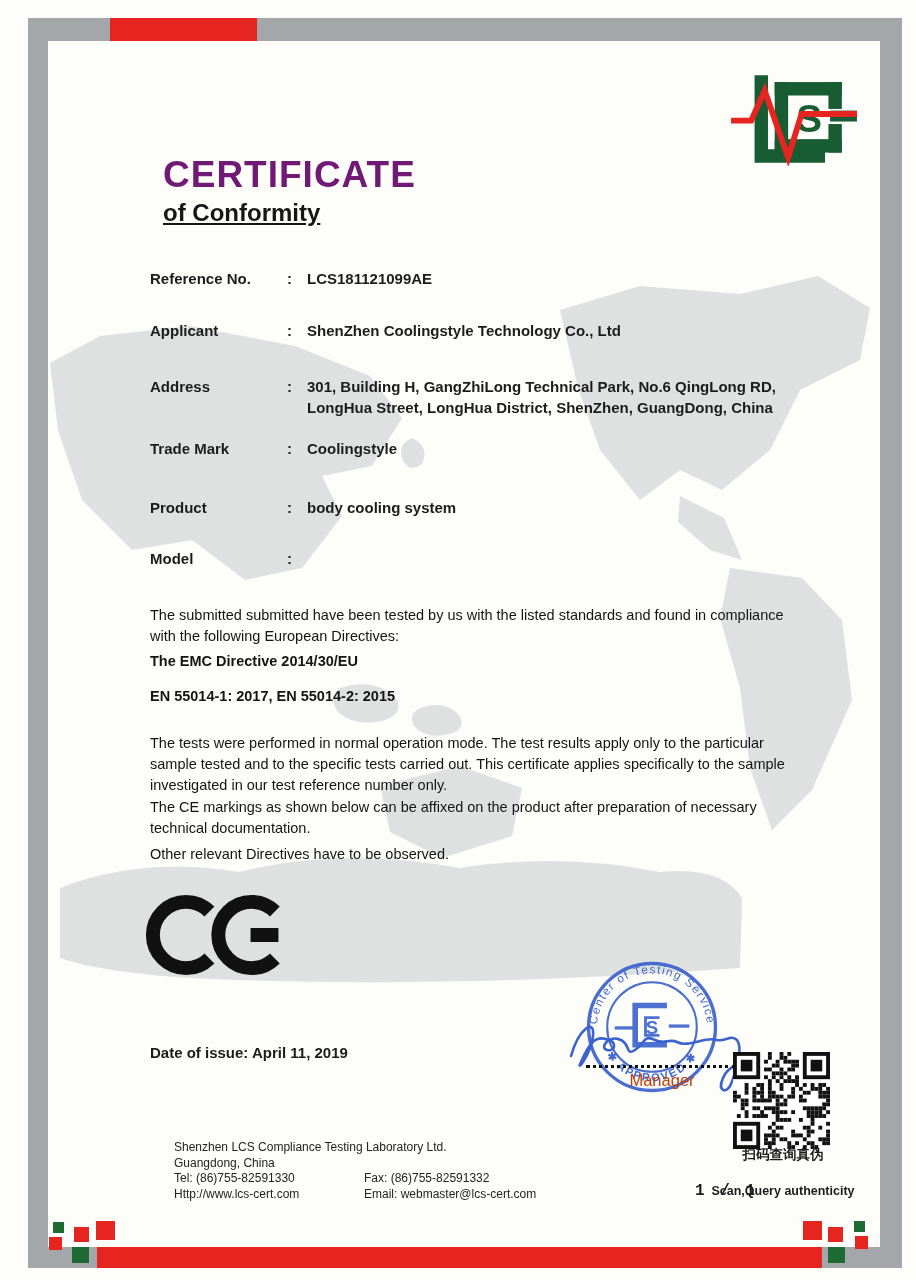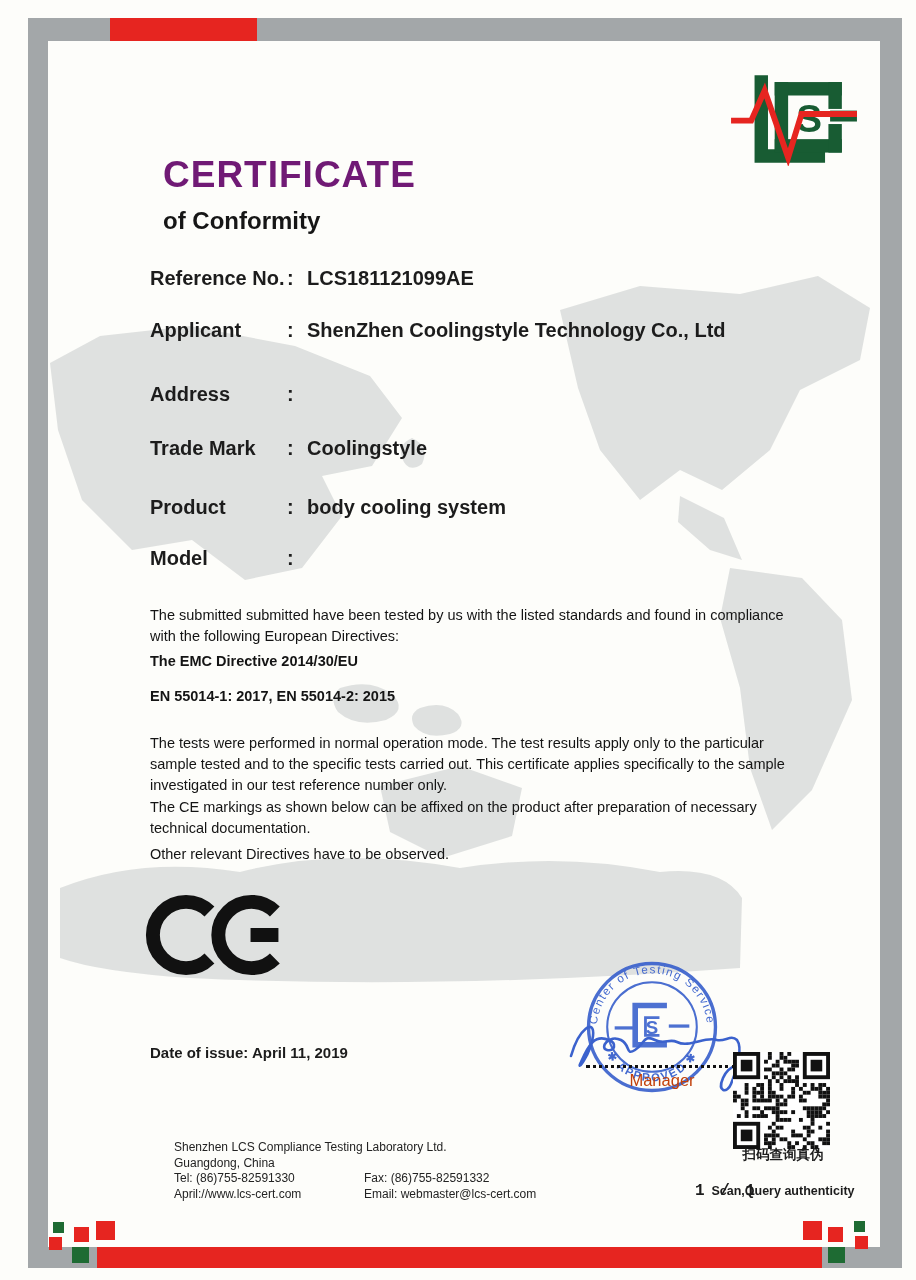--- a/index.html
+++ b/index.html
@@ -18,23 +18,23 @@
   .bar-red-top    { position:absolute; left:110px; top:18px; width:147px; height:23px; background:#e62520; }
   .bar-red-bottom { position:absolute; left:97px; top:1247px; width:725px; height:21px; background:#e62520; }
   .sq { position:absolute; }
   
   .map { position:absolute; left:40px; top:268px; z-index:0; }
   
   .logo { position:absolute; left:731px; top:72px; z-index:2; }
   
   .title-block { position:absolute; left:163px; top:134px; z-index:2; }
   .title-main { font-size:37px; font-weight:bold; letter-spacing:1px; color:#701a75;margin-top:20px; }
-  .title-sub  { font-size:24px; font-weight:bold; margin-top:11px; color:#161616; }
-  
-  .field { position:absolute; left:150px; display:flex; z-index:2; font-size:20px; font-weight:bold; line-height:21px;justify-content:flex-end; }
+  .title-sub  { font-size:24px; font-weight:bold; margin-top:3px; color:#161616;text-decoration:underline; }
+  
+  .field { position:absolute; left:150px; display:flex; z-index:2; font-size:15px; font-weight:bold; line-height:21px;justify-content:flex-end; }
   .field .lbl { width:137px; flex:none; }
   .field .col { width:20px; flex:none; }
   .field .val { width:485px; }
   
   .para { position:absolute; left:150px; width:648px; font-size:14.5px; line-height:21px; z-index:2; color:#141414; }
   .para.bold { font-weight:bold; }
   
   .ce { position:absolute; left:145px; top:884px; z-index:2; }
   
   .date-line { position:absolute; left:150px; top:1044px; font-size:15px; font-weight:bold; z-index:2; }
@@ -117,23 +117,24 @@
   <div class="field" style="top:268px">
     <span class="lbl">Reference No.</span>
     <span class="col">:</span>
     <span class="val">LCS181121099AE</span>
   </div>
   <div class="field" style="top:320px">
     <span class="lbl">Applicant</span>
     <span class="col">:</span>
     <span class="val">ShenZhen Coolingstyle Technology Co., Ltd</span>
   </div>
-  <div class="field" style="top:384px">
+  <div class="field" style="top:376px">
     <span class="lbl">Address</span>
     <span class="col">:</span>
+    <span class="val">301, Building H, GangZhiLong Technical Park, No.6 QingLong RD, LongHua Street, LongHua District, ShenZhen, GuangDong, China</span>
   </div>
   <div class="field" style="top:438px">
     <span class="lbl">Trade Mark</span>
     <span class="col">:</span>
     <span class="val">Coolingstyle</span>
   </div>
   <div class="field" style="top:497px">
     <span class="lbl">Product</span>
     <span class="col">:</span>
     <span class="val">body cooling system</span>
@@ -405,18 +406,18 @@
   <div class="page-num">1 / 1</div>
 
   <div class="footer">
     <div>Shenzhen LCS Compliance Testing Laboratory Ltd.</div>
     <div>Guangdong, China</div>
     <div class="row">
       <span class="c1">Tel: (86)755-82591330</span>
       <span>Fax: (86)755-82591332</span>
     </div>
     <div class="row">
-      <span class="c1">April://www.lcs-cert.com</span>
+      <span class="c1">Http://www.lcs-cert.com</span>
       <span>Email: webmaster@lcs-cert.com</span>
     </div>
   </div>
 
 </div>
 
 </body></html>

